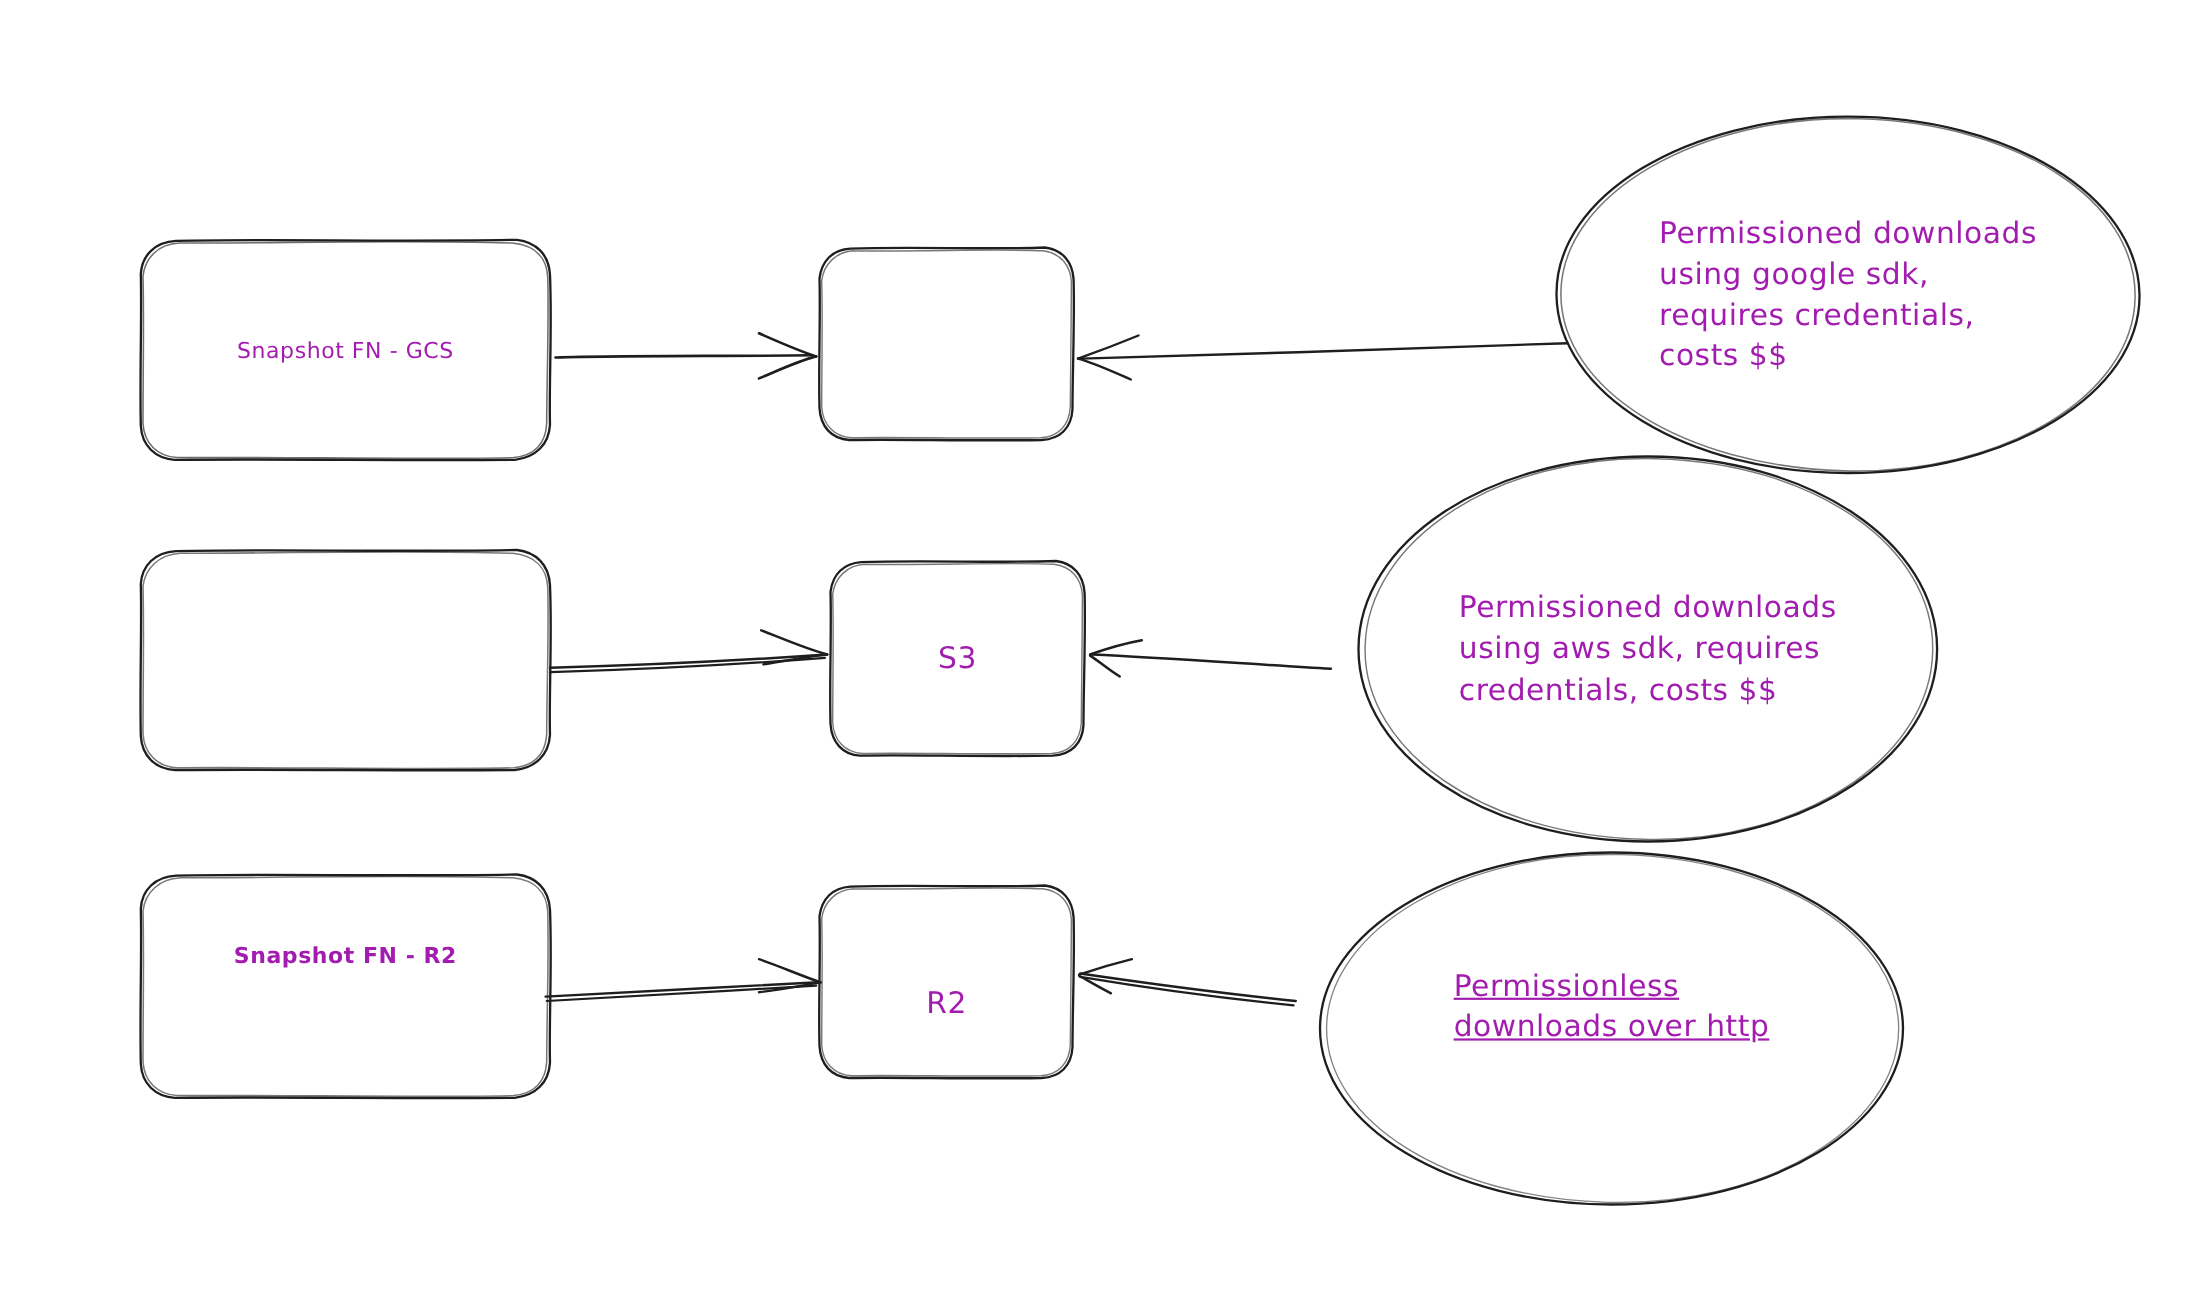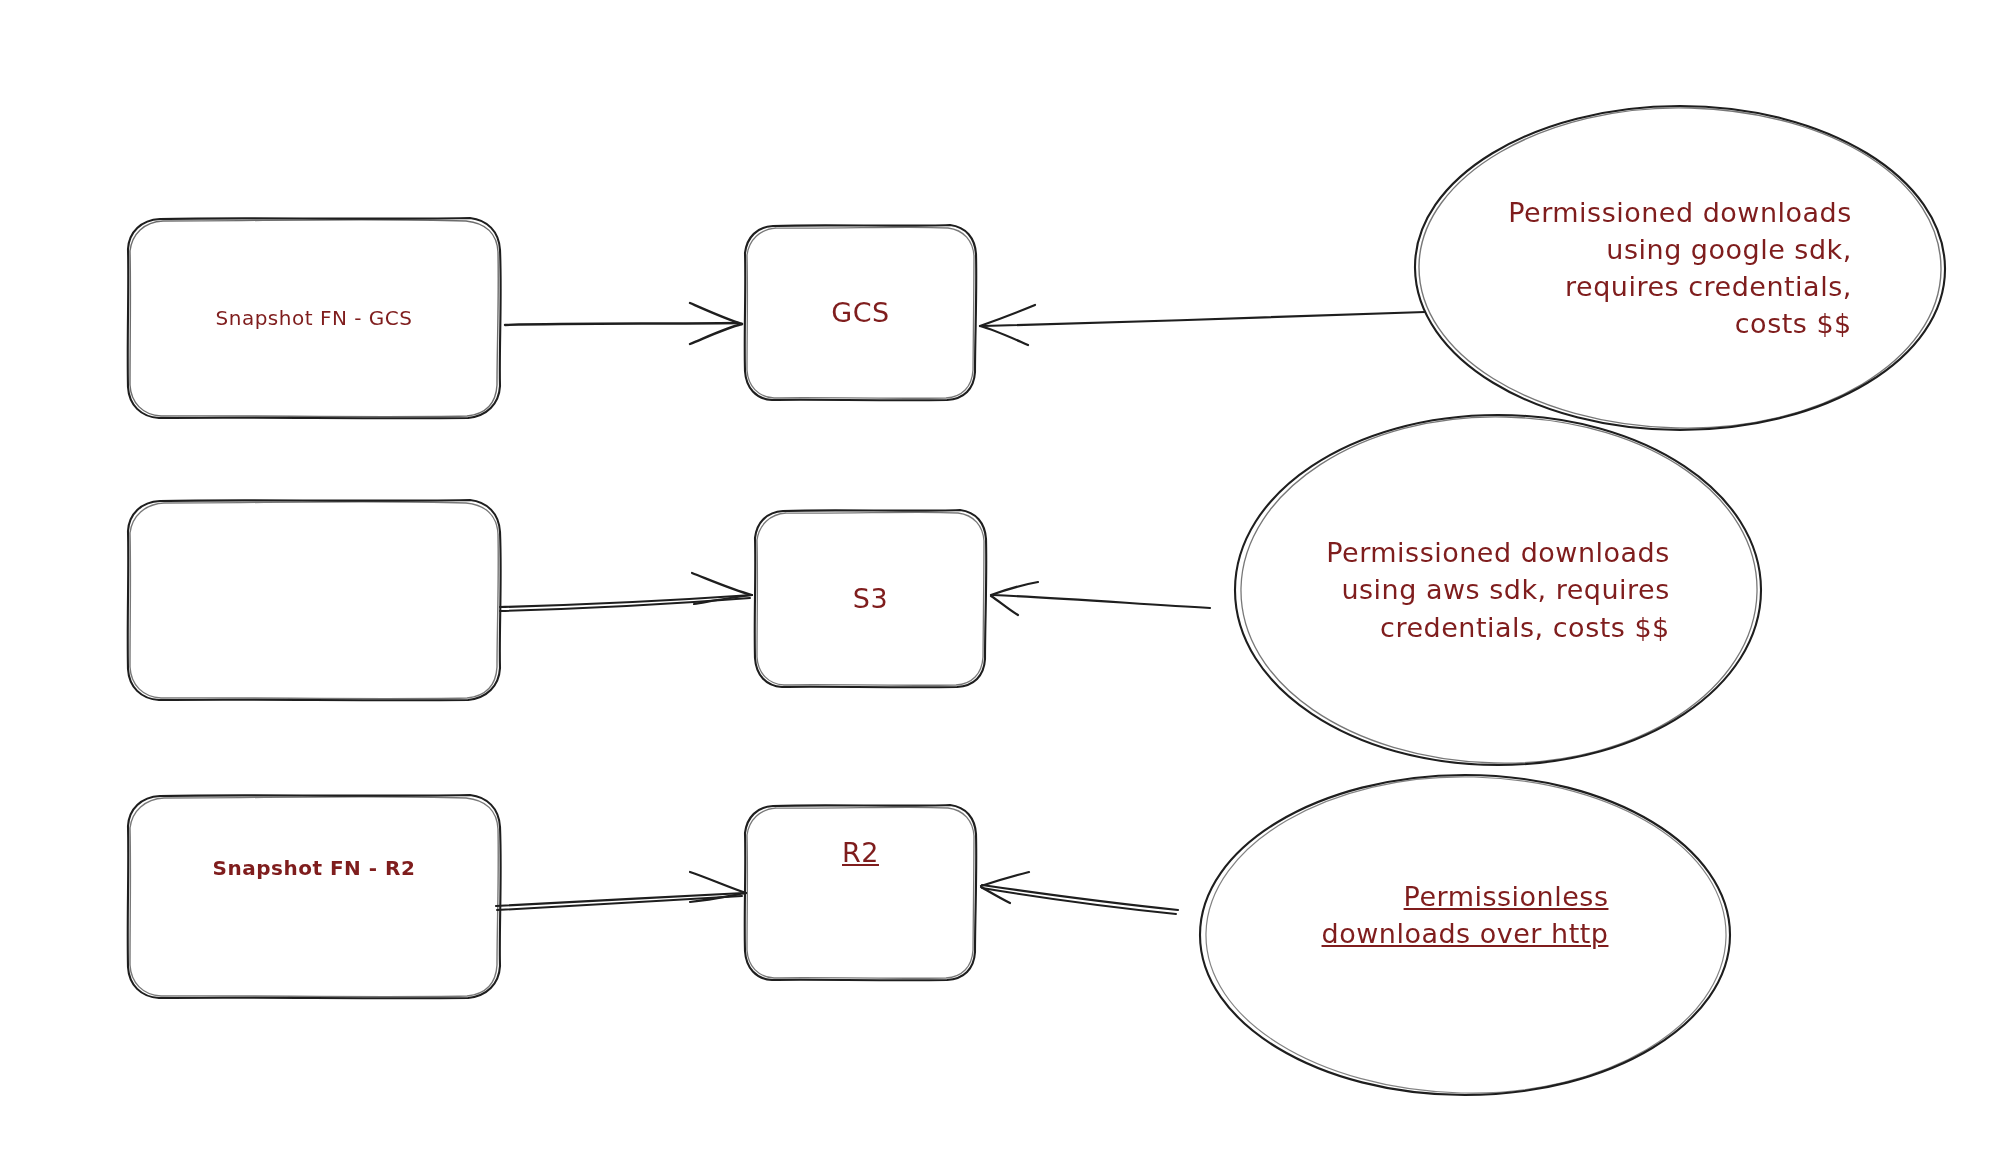--- a/index.html
+++ b/index.html
@@ -28,22 +28,22 @@
     fill: none;
     stroke: #1e1e1e;
     stroke-linecap: round;
     stroke-linejoin: round;
   }
   .node-label {
     position: absolute;
     display: flex;
     align-items: center;
     justify-content: center;
-    text-align: right;
-    color: #7f1d1d;
+    text-align: left;
+    color: #a21caf;
     font-family: "DejaVu Sans", sans-serif;
     letter-spacing: 0.5px;
     pointer-events: none;
     white-space: pre-line;
   }
   .src-label {
     font-size: 20px;
     line-height: 1.25;
   }
   .store-label {
@@ -202,34 +202,33 @@
       <path class="sk-stroke" stroke-width="1.2" opacity="0.55" d="M1474 777
            C 1618 781, 1728 851, 1726 937
            C 1724 1025, 1605 1097, 1461 1093
            C 1317 1089, 1204 1019, 1206 933
            C 1208 845, 1330 773, 1474 777"></path>
     </g>
   </svg>
 
   <div class="node-label src-label" style="left:128px; top:218px; width:372px; height:200px;">Snapshot FN - GCS</div>
 
-  <div class="node-label store-label" style="left:745px; top:225px; width:231px; height:175px;">GCS</div>
 
   <div class="node-label note-label" style="left:1430px; top:150px; width:500px; height:236px;">Permissioned downloads
 using google sdk,
 requires credentials,
 costs $$</div>
 
 
   <div class="node-label store-label" style="left:755px; top:510px; width:231px; height:178px;">S3</div>
 
   <div class="node-label note-label" style="left:1248px; top:500px; width:500px; height:180px;">Permissioned downloads
 using aws sdk, requires
 credentials, costs $$</div>
 
   <div class="node-label src-label" style="left:128px; top:795px; width:372px; height:147px;font-weight:bold;">Snapshot FN - R2</div>
 
-  <div class="node-label store-label" style="left:745px; top:787px; width:231px; height:131px;text-decoration:underline;">R2</div>
+  <div class="node-label store-label" style="left:745px; top:847px; width:231px; height:131px;">R2</div>
 
   <div class="node-label note-label" style="left:1215px; top:855px; width:500px; height:120px;text-decoration:underline;">Permissionless
 downloads over http</div>
 
 </div>
 
 </body></html>

